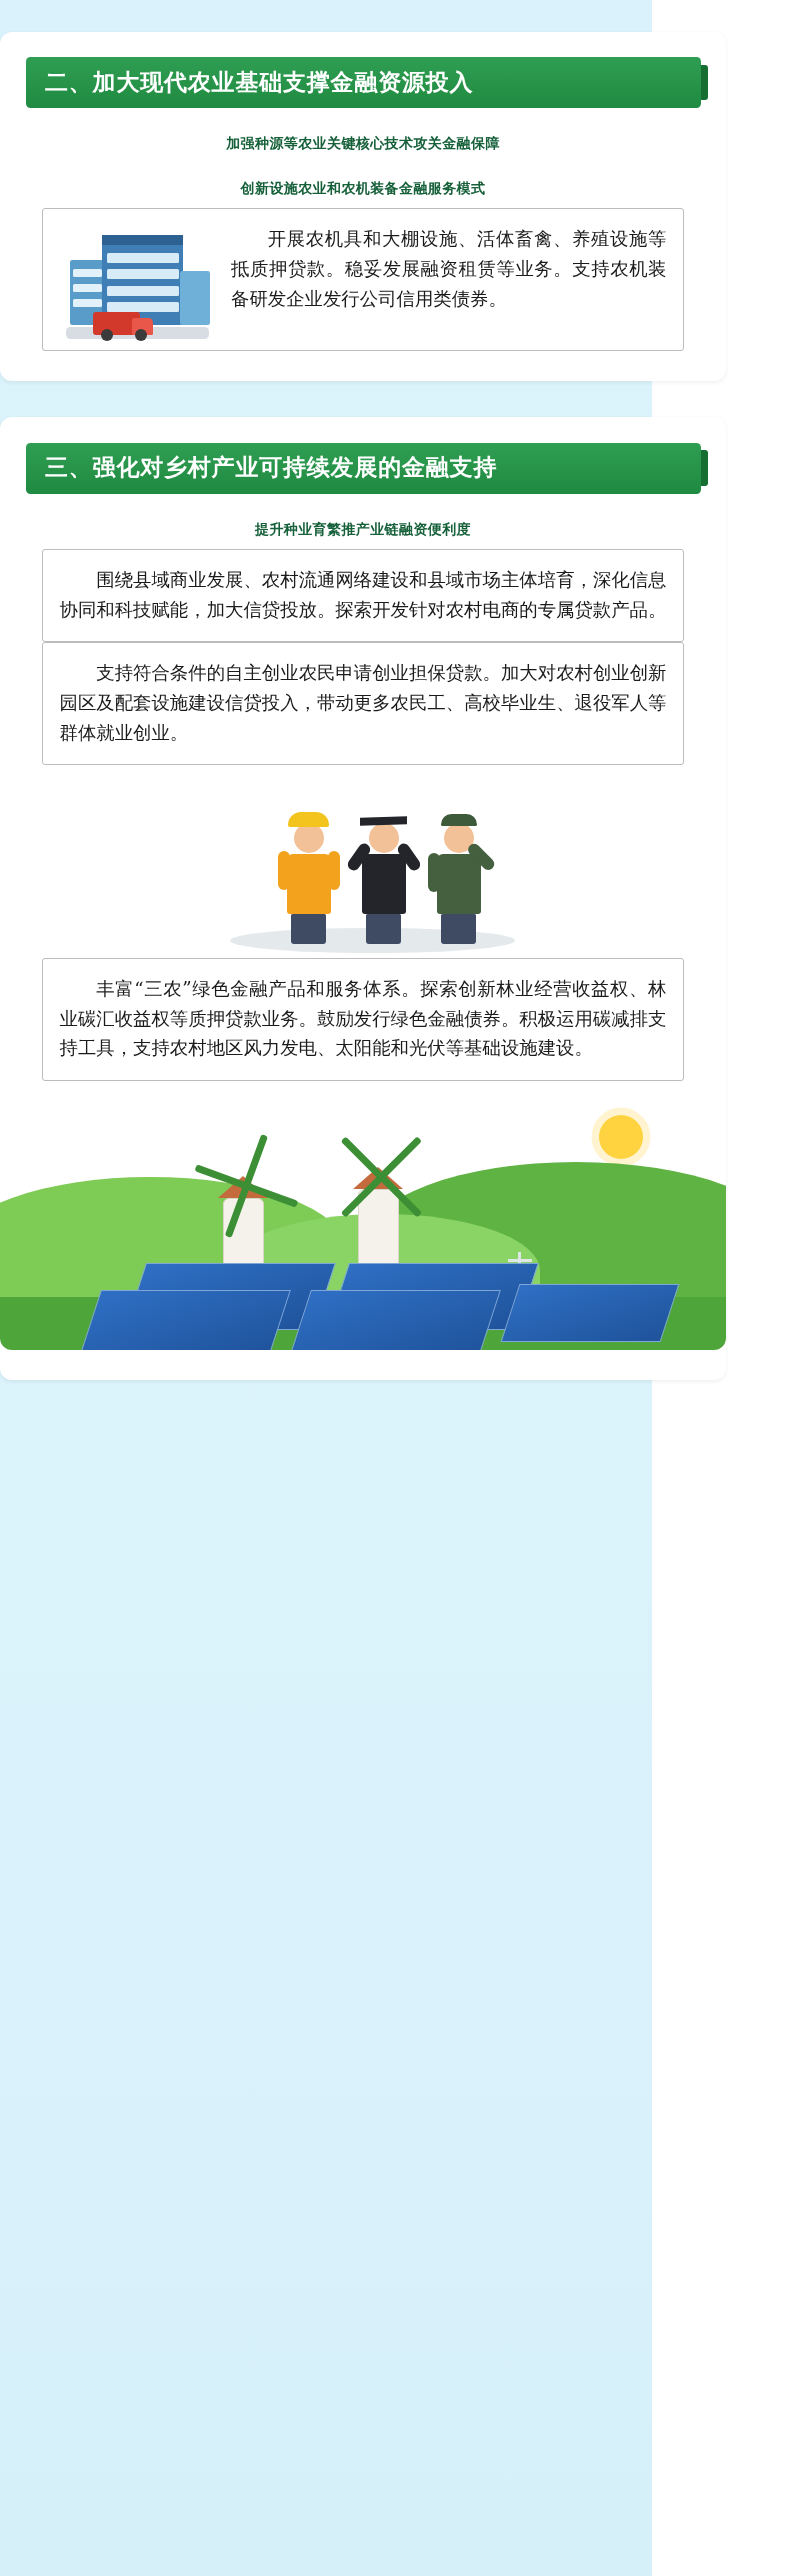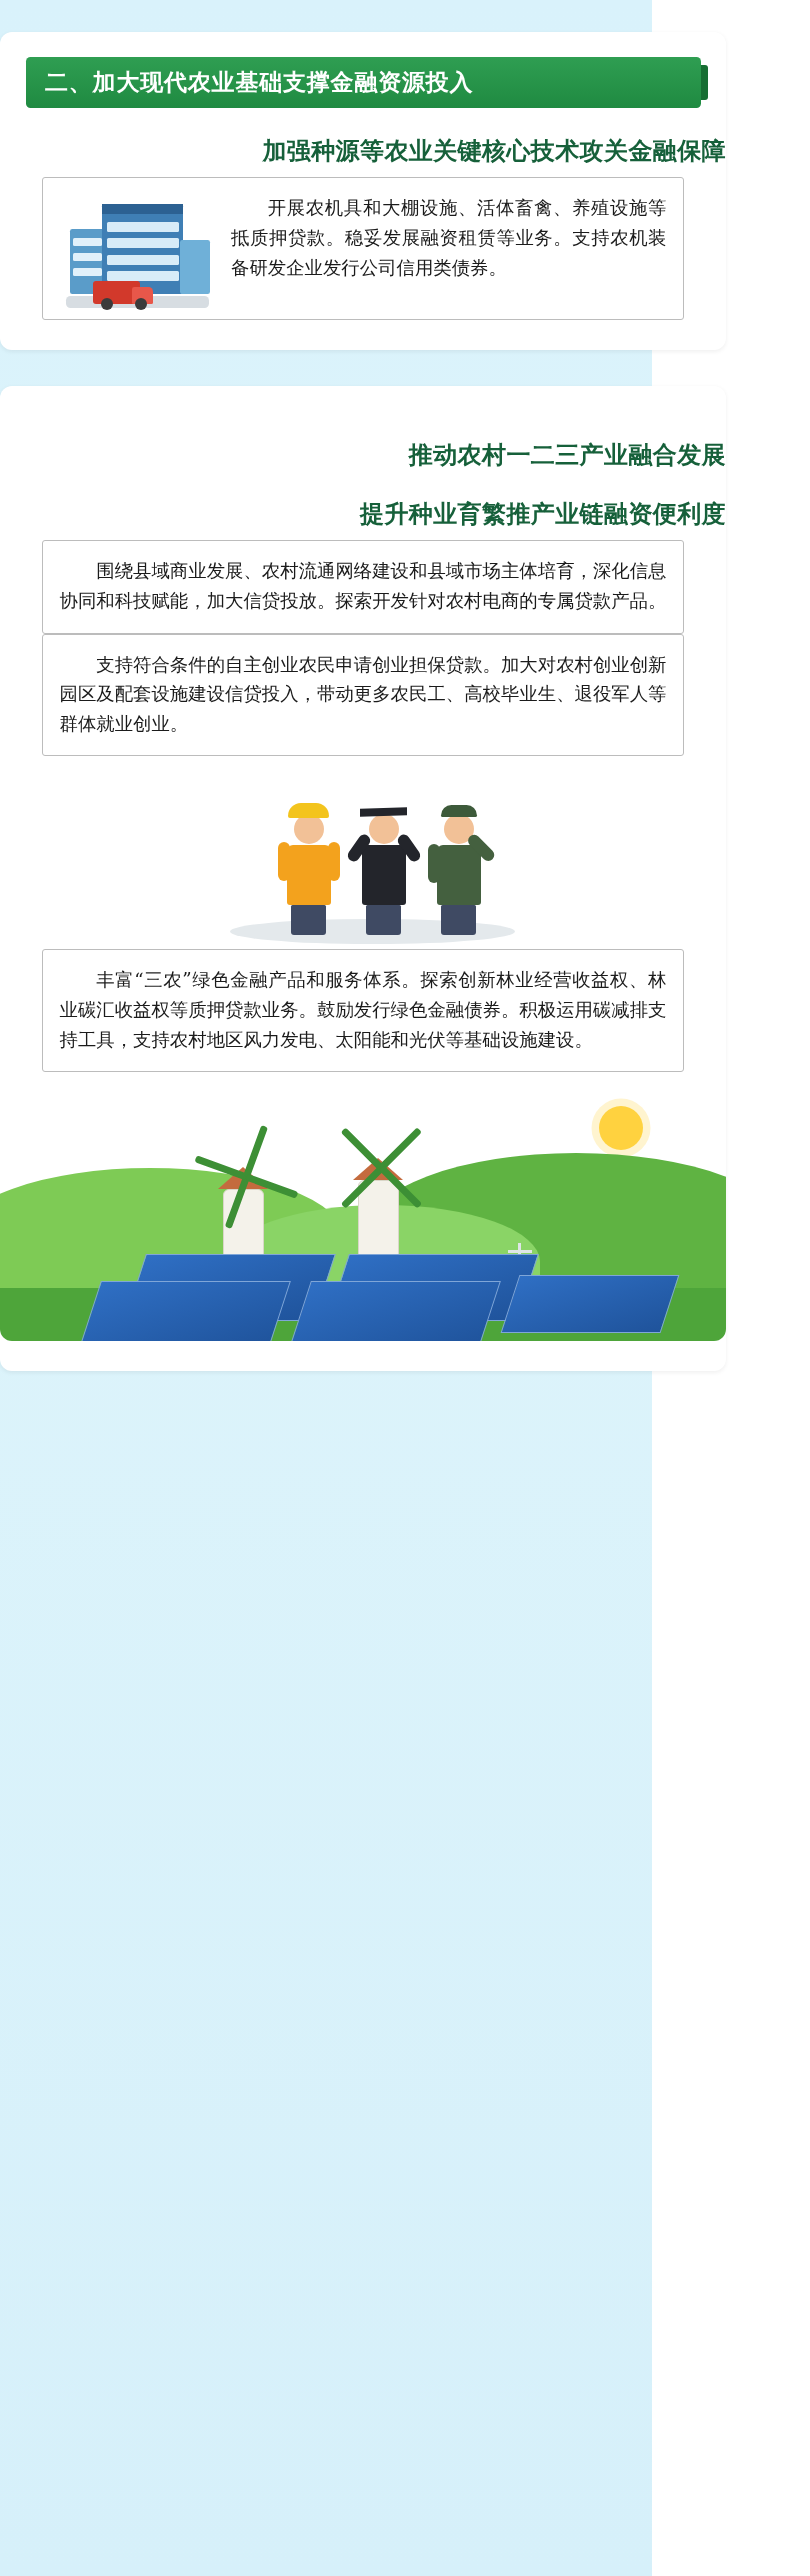--- a/index.html
+++ b/index.html
@@ -50,22 +50,22 @@
   }
   .section-banner-text {
     color: #ffffff;
     font-size: 23px;
     font-weight: bold;
     letter-spacing: 0.8px;
     line-height: 1.3;
     white-space: nowrap;
   }
   .sub-title {
-    text-align: right;
-    font-size: 24px;
+    text-align: center;
+    font-size: 14px;
     font-weight: bold;
     color: #16603a;
     margin: 27px 0 10.5px 0;
     letter-spacing: 0.4px;
   }
   .body-box {
     width: 642px;
     margin: 0 auto;
     border: 0.8px solid #bcbcbc;
     border-radius: 3px;
@@ -284,20 +284,21 @@
 <div class="page">
 
   <div class="card">
 
     <div class="section-banner">
       <div class="section-banner-text">二、加大现代农业基础支撑金融资源投入</div>
     </div>
 
     <div class="sub-title">加强种源等农业关键核心技术攻关金融保障</div>
 
+    <div class="sub-title">创新设施农业和农机装备金融服务模式</div>
     <div class="body-box with-art">
 
       <div class="art-building">
         <div class="bld-base"></div>
         <div class="bld-left"></div>
         <div class="bld-left2" style="top:48px"></div>
         <div class="bld-left2" style="top:63px"></div>
         <div class="bld-left2" style="top:78px"></div>
         <div class="bld-main"></div>
         <div class="bld-win" style="top:31.5px"></div>
@@ -310,22 +311,24 @@
         <div class="wheel" style="left:41px"></div>
         <div class="wheel" style="left:75px"></div>
       </div>
 
       <p class="body-text">开展农机具和大棚设施、活体畜禽、养殖设施等抵质押贷款。稳妥发展融资租赁等业务。支持农机装备研发企业发行公司信用类债券。</p>
     </div>
   </div>
 
   <div class="card">
 
-
-    <div class="sub-title">推动农村一二三产业融合发展</div>
+    <div class="section-banner">
+      <div class="section-banner-text">三、强化对乡村产业可持续发展的金融支持</div>
+    </div>
+
 
     <div class="sub-title">提升种业育繁推产业链融资便利度</div>
     <div class="body-box">
       <p class="body-text">围绕县域商业发展、农村流通网络建设和县域市场主体培育，深化信息协同和科技赋能，加大信贷投放。探索开发针对农村电商的专属贷款产品。</p>
     </div>
 
     <div class="body-box">
       <p class="body-text">支持符合条件的自主创业农民申请创业担保贷款。加大对农村创业创新园区及配套设施建设信贷投入，带动更多农民工、高校毕业生、退役军人等群体就业创业。</p>
     </div>
 

